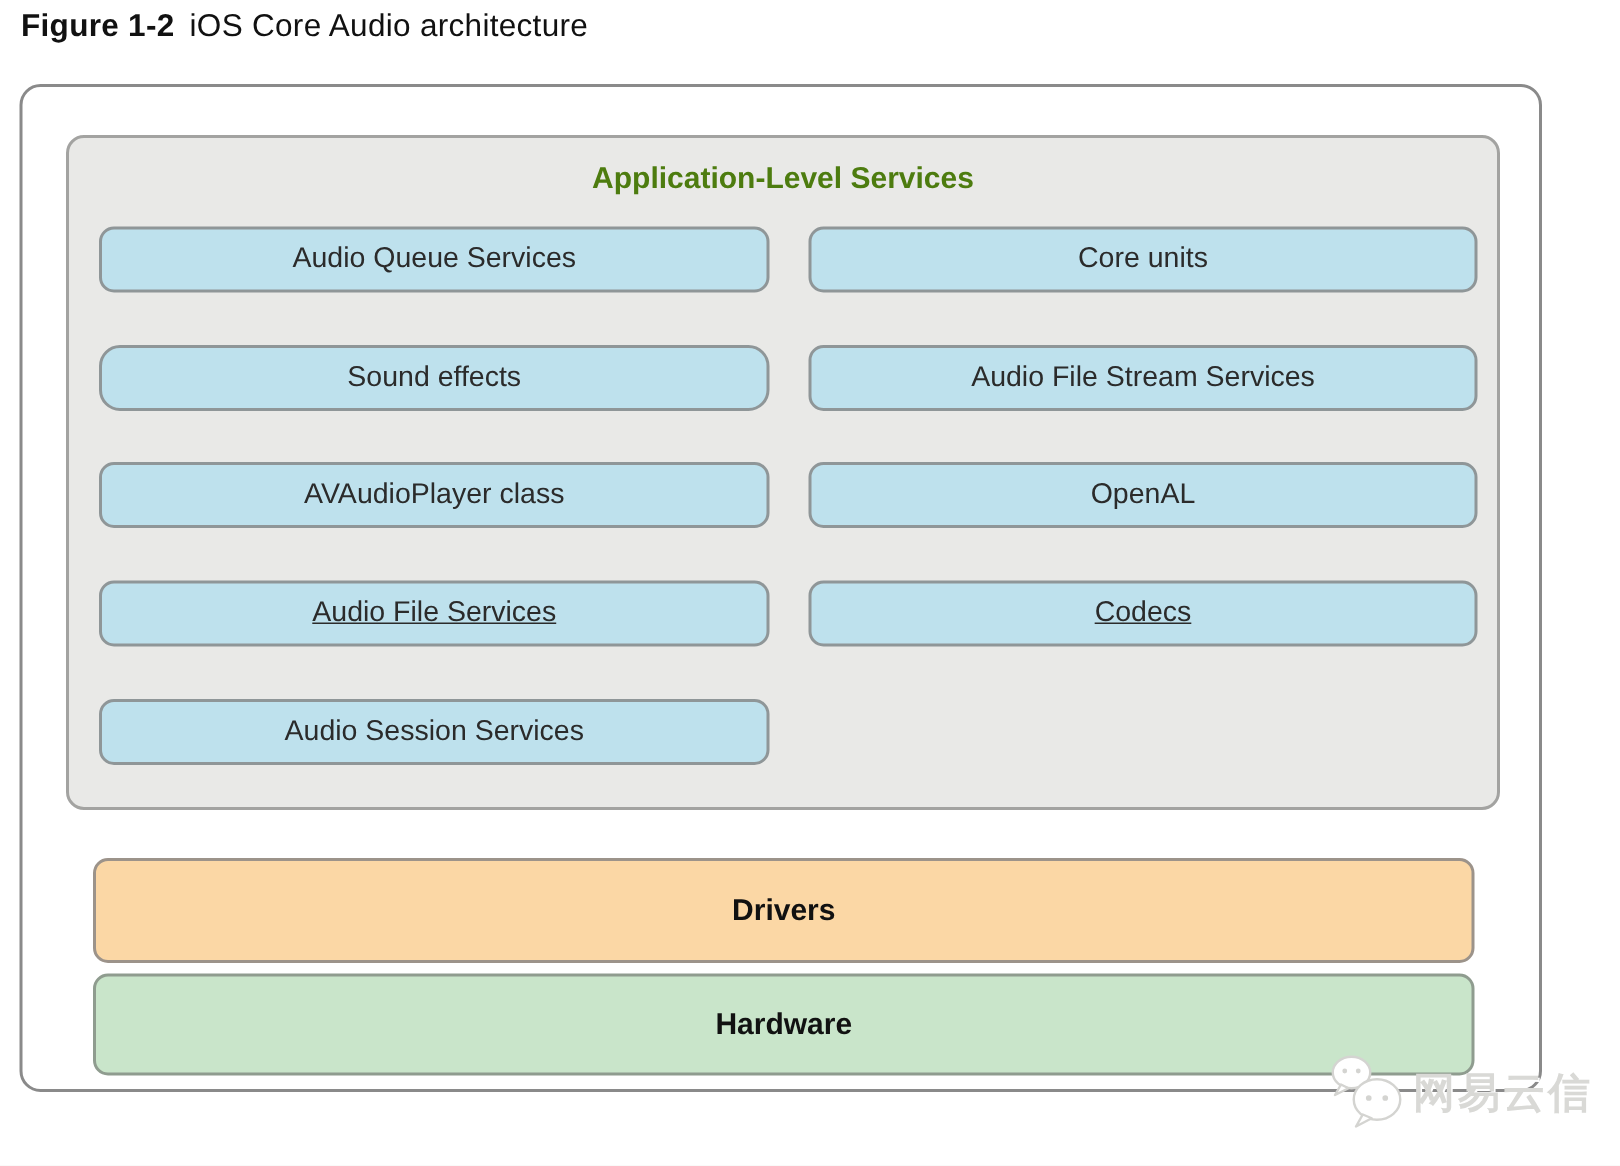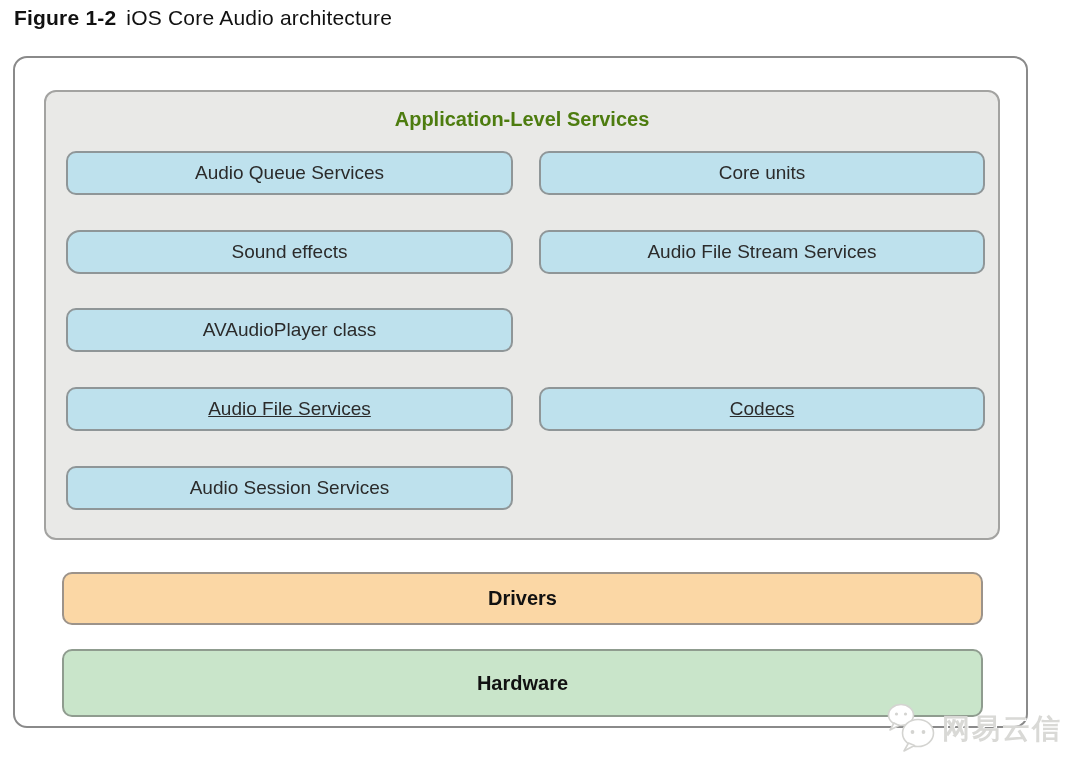--- a/index.html
+++ b/index.html
@@ -51,21 +51,21 @@
   .row-3 { top: 295px; text-decoration: underline; }
   .row-4 { top: 374px; }
 
   .layer-box {
     position: absolute; left: 47px; width: 921px;
     border: 2px solid #98918a;
     border-radius: 10px;
     display: flex; align-items: center; justify-content: center;
     font-size: 20px; font-weight: bold; color: #111;
   }
-  .layer-drivers  { top: 514px; height: 53px; border-color: #9c938a; }
+  .layer-drivers  { top: 514px; height: 70px; border-color: #9c938a; }
   .layer-hardware { top: 591px; height: 68px; border-color: #8f9c8f; }
 
   .watermark {
     position: absolute; left: 868px; top: 698px;
     width: 212px; height: 64px;
     z-index: 5;
   }
   .watermark .wm-icon { position: absolute; left: 16px; top: 4px; }
   .watermark .wm-text {
     position: absolute; left: 74px; top: 12px;
@@ -89,20 +89,21 @@
     <div class="app-panel-title">Application-Level Services</div>
 
     <div class="svc-box col-left row-0" style="background-color: rgb(190, 225, 237);">Audio Queue Services</div>
     <div class="svc-box col-left row-1" style="background-color: rgb(190, 225, 237); border-radius: 14px;">Sound effects</div>
     <div class="svc-box col-left row-2" style="background-color: rgb(190, 225, 237);">AVAudioPlayer class</div>
     <div class="svc-box col-left row-3" style="background-color: rgb(190, 225, 237);">Audio File Services</div>
     <div class="svc-box col-left row-4" style="background-color: rgb(190, 225, 237);">Audio Session Services</div>
 
     <div class="svc-box col-right row-0" style="background-color: rgb(190, 225, 237);">Core units</div>
     <div class="svc-box col-right row-1" style="background-color: rgb(190, 225, 237);">Audio File Stream Services</div>
+    <div class="svc-box col-right row-2" style="background-color: rgb(190, 225, 237);">OpenAL</div>
     <div class="svc-box col-right row-3" style="background-color: rgb(190, 225, 237);">Codecs</div>
   </div>
 
   <div class="layer-box layer-drivers" style="background-color: rgb(251, 215, 165);">Drivers</div>
 
   <div class="layer-box layer-hardware" style="background-color: rgb(201, 229, 202);">Hardware</div>
 
 </div>
 
 <div class="watermark">

